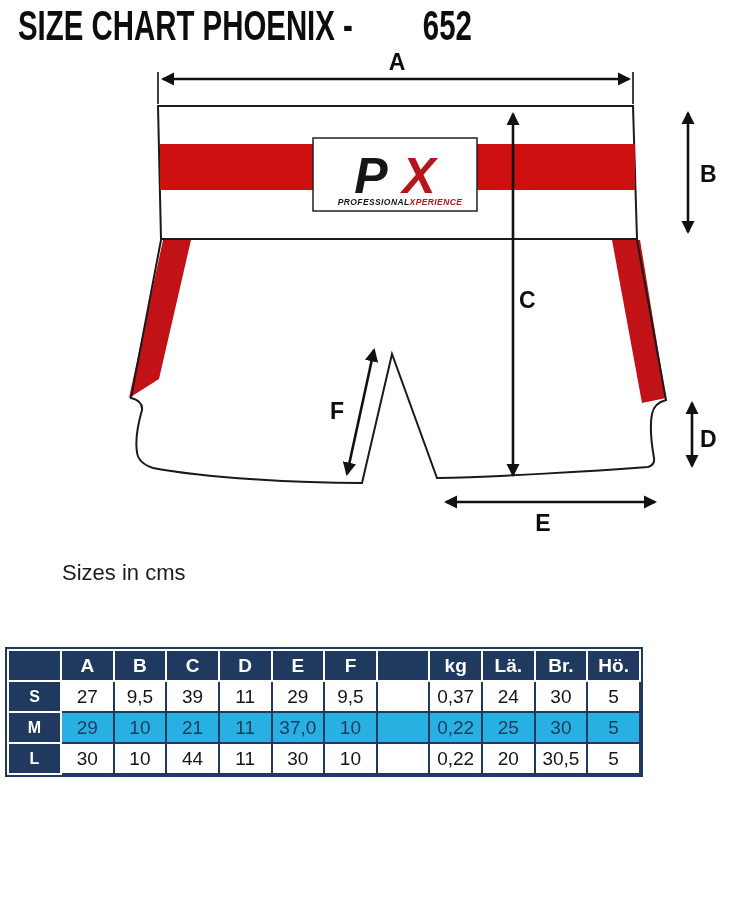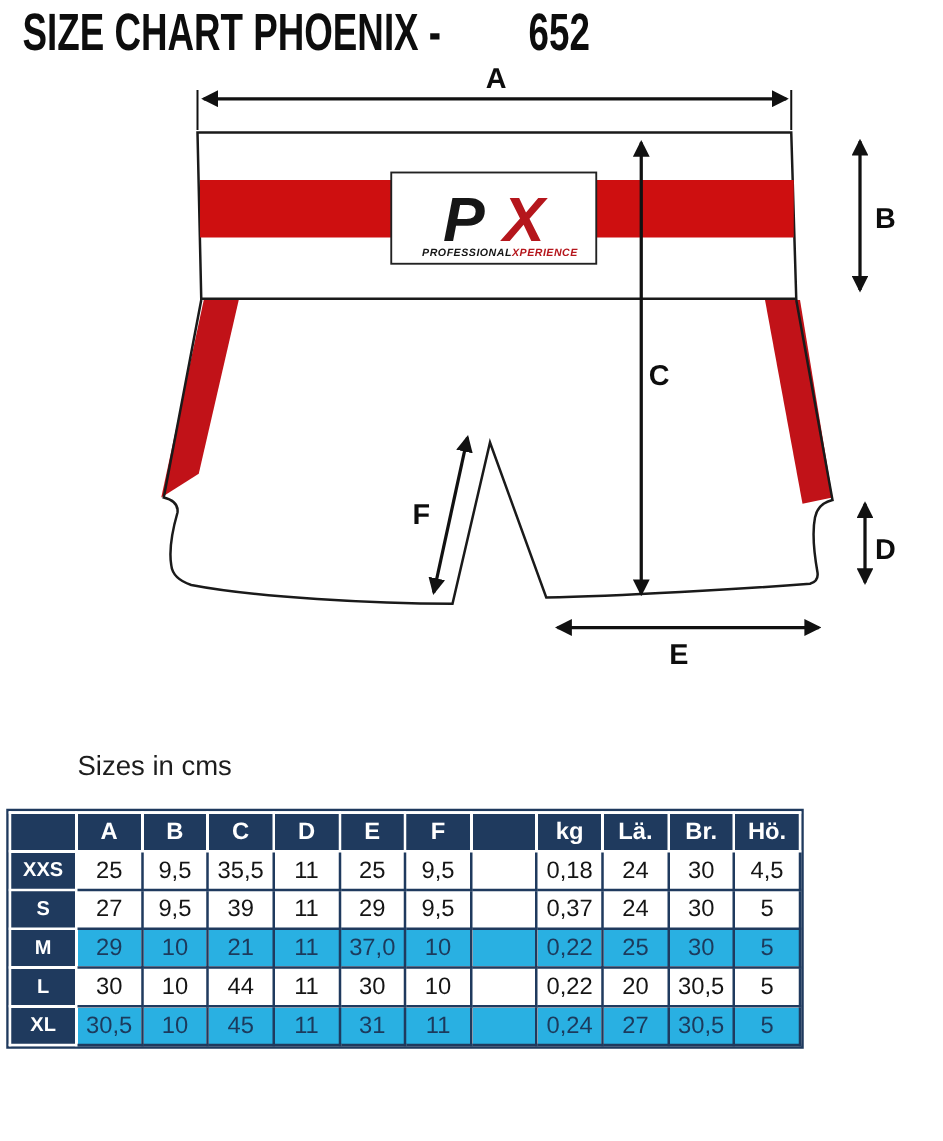--- a/index.html
+++ b/index.html
@@ -27,21 +27,21 @@
   .outline{fill:none; stroke:#1a1a1a; stroke-width:2;}
   .dim{stroke:#111; stroke-width:2.6; marker-start:url(#arr); marker-end:url(#arr);}
   .ext{stroke:#111; stroke-width:1.6;}
   .dim-label{font:bold 23px "Liberation Sans",sans-serif; fill:#0d0d0d;}
   .logo-box{fill:#fff; stroke:#222; stroke-width:1.5;}
   .logo-p{font:italic bold 50px "Liberation Sans",sans-serif; fill:#161616;}
   .logo-x{font:italic bold 50px "Liberation Sans",sans-serif; fill:var(--logo-red,#b5161c);}
   .logo-sub{font:italic bold 8.5px "Liberation Sans",sans-serif; letter-spacing:.4px; fill:#161616;}
   .logo-sub .red{fill:var(--logo-red,#b5161c);}
   
-  .sizes-note{position:absolute; left:62px; top:600px; font-size:22px; color:#1d1d1d;}
+  .sizes-note{position:absolute; left:62px; top:560px; font-size:22px; color:#1d1d1d;}
   
   .table-wrap{position:absolute; left:5px; top:647px; border:2px solid var(--navy,#1f3a5e); background:#fff;}
   table{border-collapse:collapse; table-layout:fixed; width:634px;}
   col.c-label{width:53px;}
   th,td{height:31px; padding:0; text-align:center; vertical-align:middle; overflow:hidden;}
   thead th{
     background:var(--navy,#1f3a5e); color:#fff; border:2px solid #fff;
     font-size:19px; font-weight:bold;
   }
   tbody th.rowlabel{
@@ -129,34 +129,20 @@
           <th>F</th>
           <th></th>
           <th>kg</th>
           <th>Lä.</th>
           <th>Br.</th>
           <th>Hö.</th>
         </tr>
     </thead>
     <tbody>
         <tr>
-          <th class="rowlabel">XXS</th>
-          <td>25</td>
-          <td>9,5</td>
-          <td>35,5</td>
-          <td>11</td>
-          <td>25</td>
-          <td>9,5</td>
-          <td></td>
-          <td>0,18</td>
-          <td>24</td>
-          <td>30</td>
-          <td>4,5</td>
-        </tr>
-        <tr>
           <th class="rowlabel">S</th>
           <td>27</td>
           <td>9,5</td>
           <td>39</td>
           <td>11</td>
           <td>29</td>
           <td>9,5</td>
           <td></td>
           <td>0,37</td>
           <td>24</td>
@@ -184,29 +170,15 @@
           <td>44</td>
           <td>11</td>
           <td>30</td>
           <td>10</td>
           <td></td>
           <td>0,22</td>
           <td>20</td>
           <td>30,5</td>
           <td>5</td>
         </tr>
-        <tr class="hl">
-          <th class="rowlabel">XL</th>
-          <td>30,5</td>
-          <td>10</td>
-          <td>45</td>
-          <td>11</td>
-          <td>31</td>
-          <td>11</td>
-          <td></td>
-          <td>0,24</td>
-          <td>27</td>
-          <td>30,5</td>
-          <td>5</td>
-        </tr>
       </tbody>
   </table>
 </div>
 
 </body></html>

